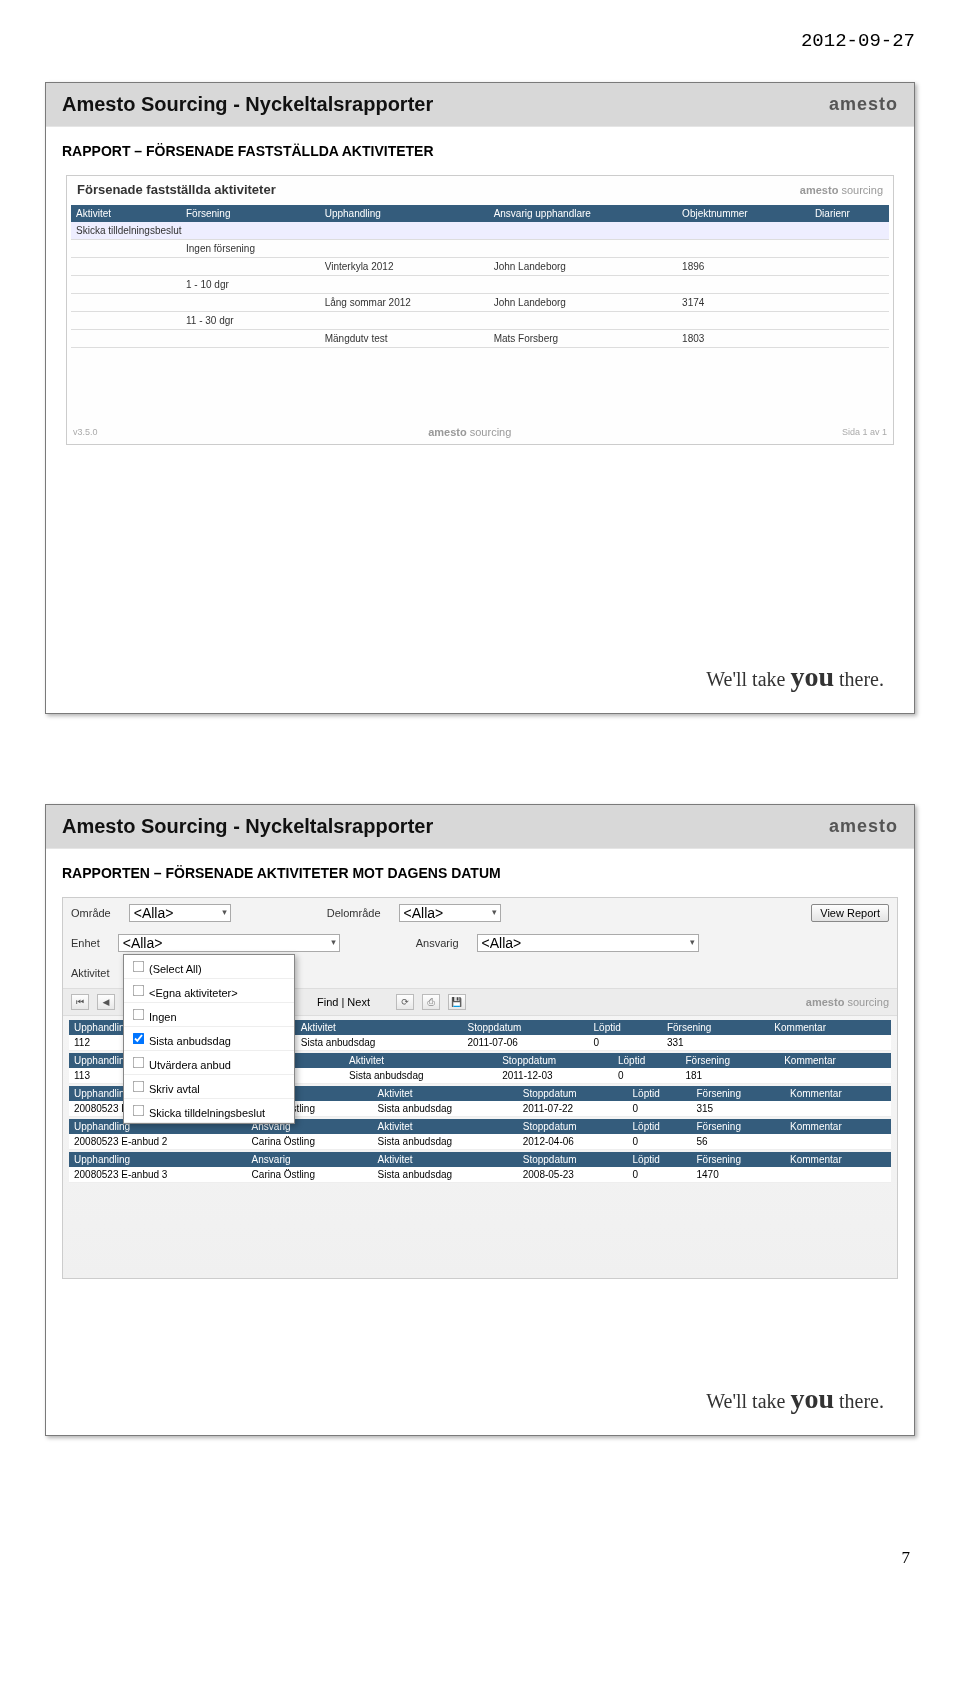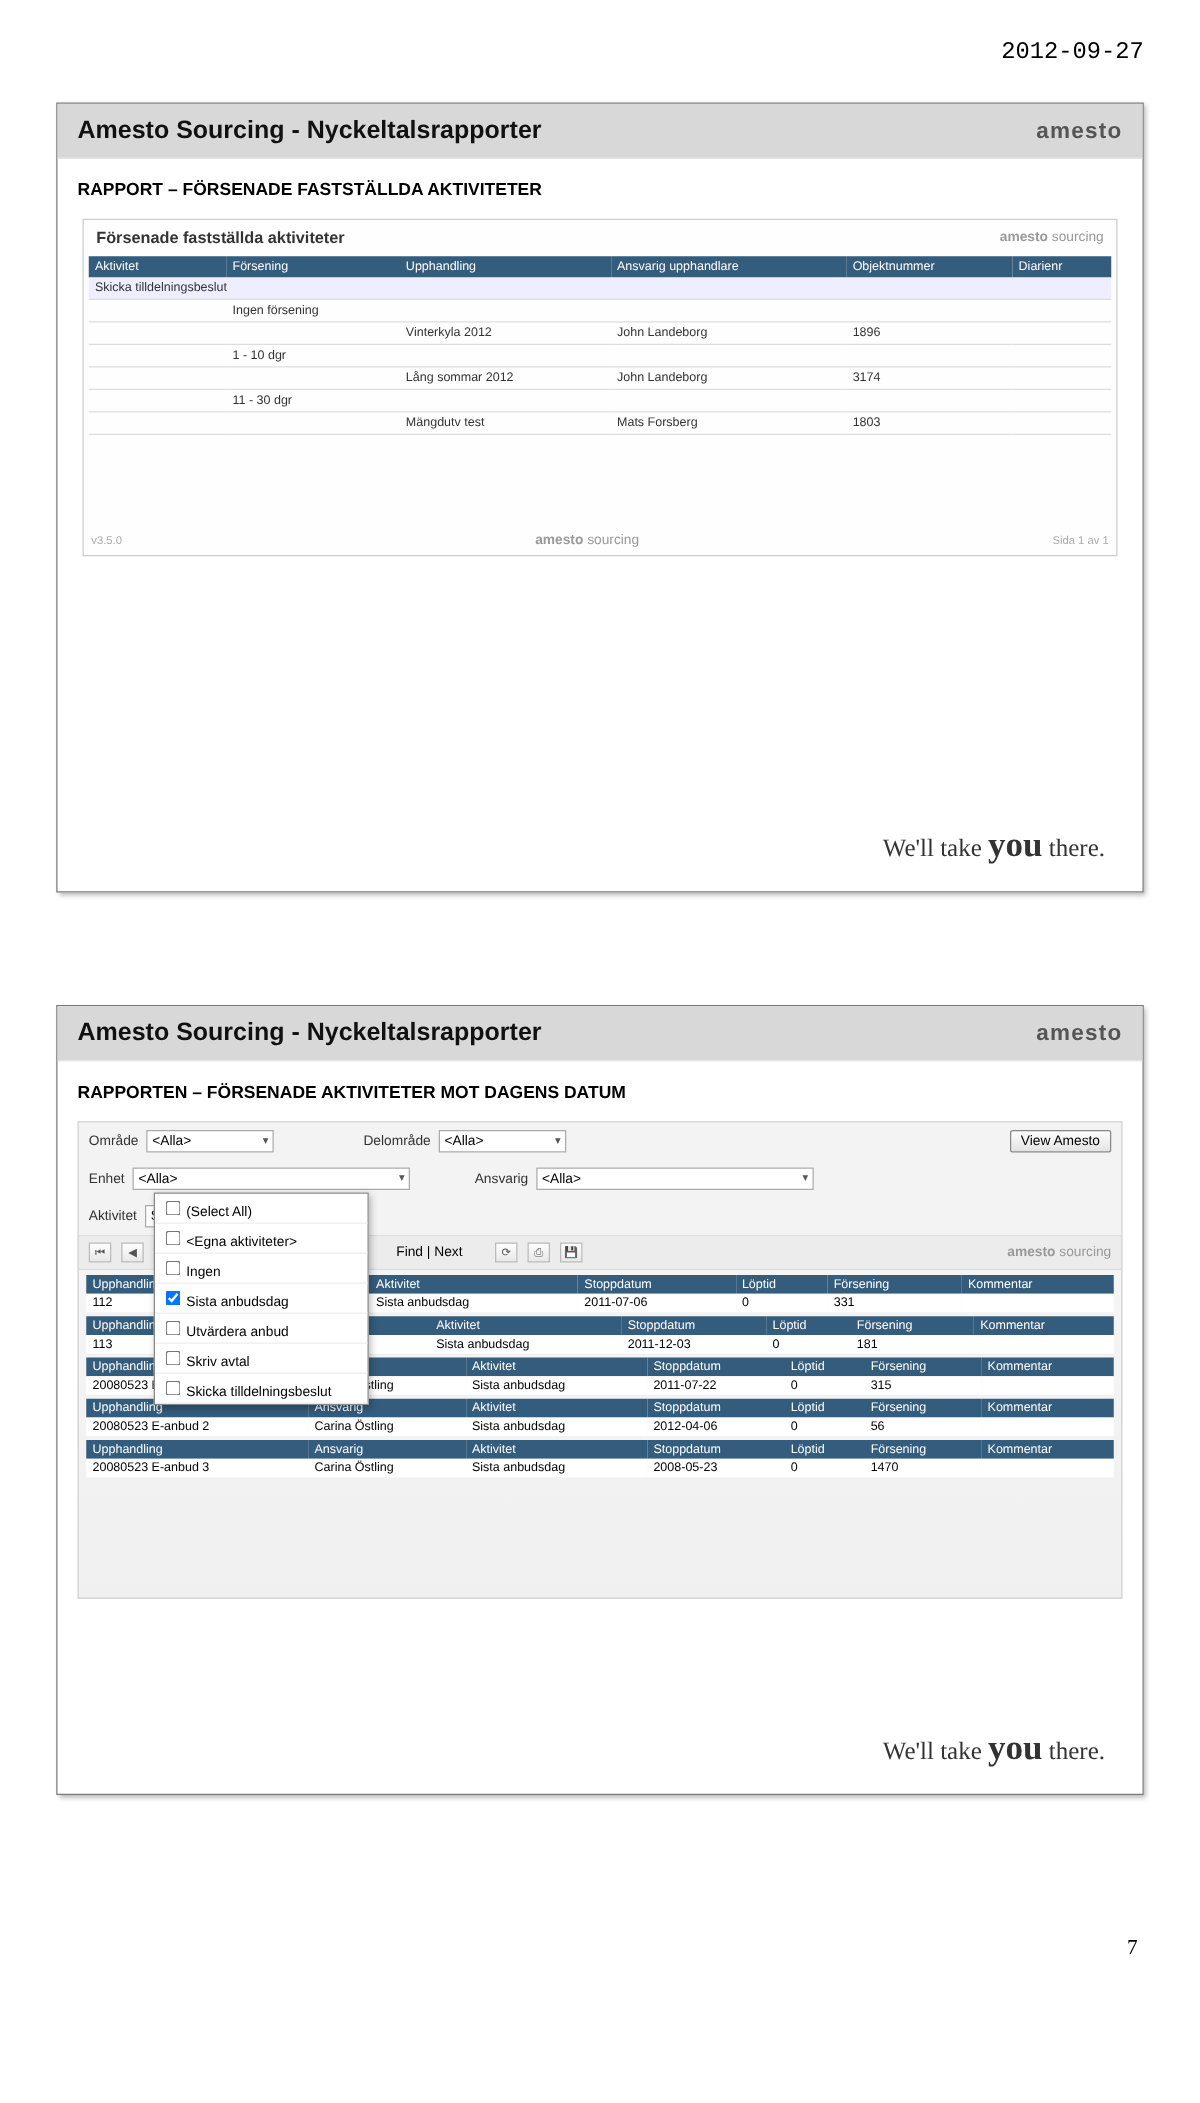--- a/index.html
+++ b/index.html
@@ -126,36 +126,36 @@
     border: 1px solid #ccc;
     font-size: 11px;
     height: 380px;
     overflow: hidden;
     position: relative;
     background: linear-gradient(#f7f7f7, #f0f0f0);
   }
   .viewer-toolbar {
     display: flex;
     flex-wrap: wrap;
-    gap: 6px 6px;
+    gap: 6px 18px;
     padding: 6px 8px;
     align-items: center;
     background: #f3f3f3;
     border-bottom: 1px solid #ddd;
   }
   .viewer-toolbar label {
     font-size: 11px;
     color: #333;
   }
   .dd {
     display: inline-block;
     border: 1px solid #aaa;
     background: #fff;
     padding: 1px 16px 1px 4px;
-    font-size: 11px;
+    font-size: 14px;
     position: relative;
     min-width: 80px;
     height: 14px;
     line-height: 14px;
   }
   .dd::after {
     content: "▾";
     position: absolute;
     right: 3px;
     top: 0;
@@ -349,21 +349,21 @@
 
     <div class="viewer-box">
 
       <div class="viewer-toolbar">
         <label>Område</label>
         <span class="dd">&lt;Alla&gt;</span>
         <span style="flex:0 0 60px;"></span>
         <label>Delområde</label>
         <span class="dd">&lt;Alla&gt;</span>
         <span style="margin-left:auto;">
-          <button class="view-report-btn">View Amesto</button>
+          <button class="view-report-btn">View Report</button>
         </span>
         <div style="flex-basis:100%; height:0;"></div>
         <label>Enhet</label>
         <span class="dd" style="min-width:200px;">&lt;Alla&gt;</span>
         <span style="flex:0 0 40px;"></span>
         <label>Ansvarig</label>
         <span class="dd" style="min-width:200px;">&lt;Alla&gt;</span>
         <div style="flex-basis:100%; height:0;"></div>
         <label>Aktivitet</label>
         <span class="dd" style="min-width:140px;">Sista anbudsdag</span>

